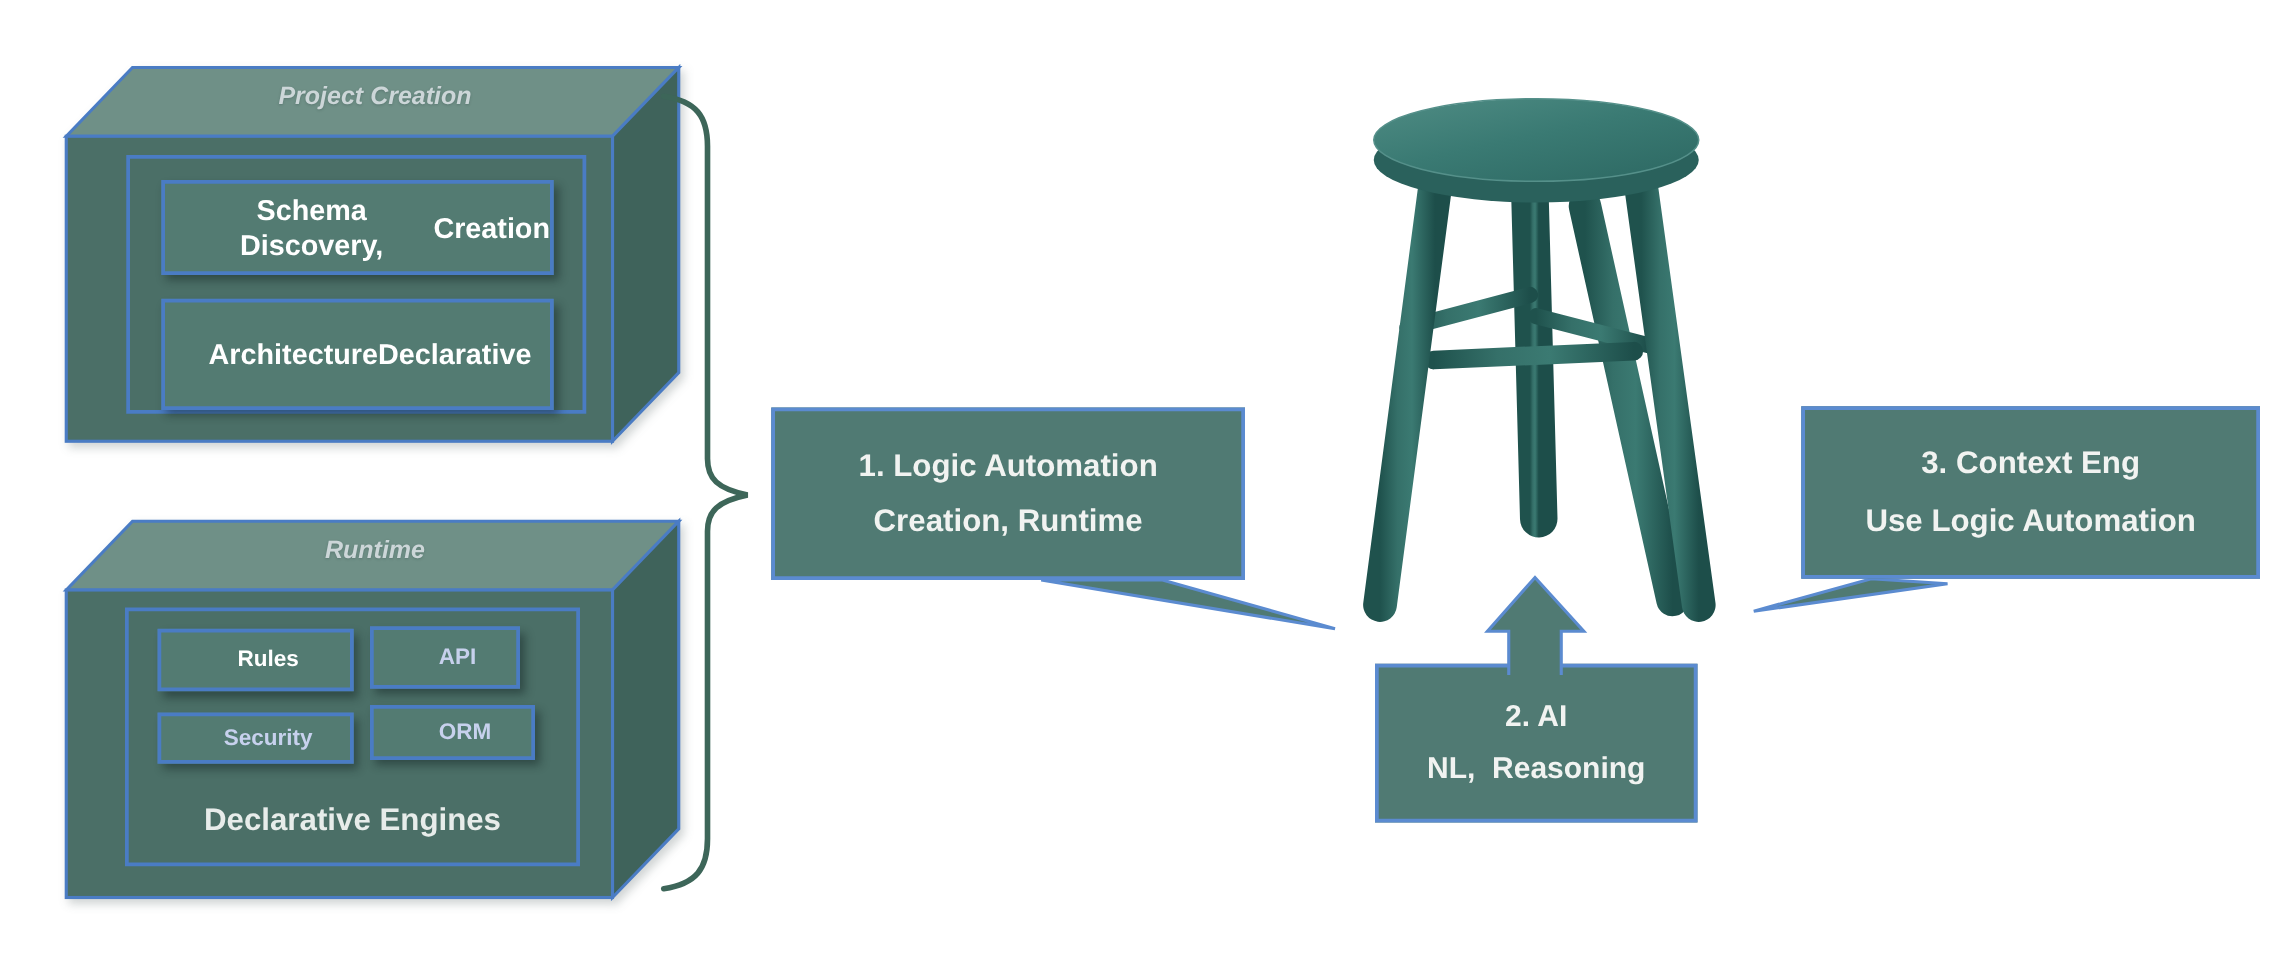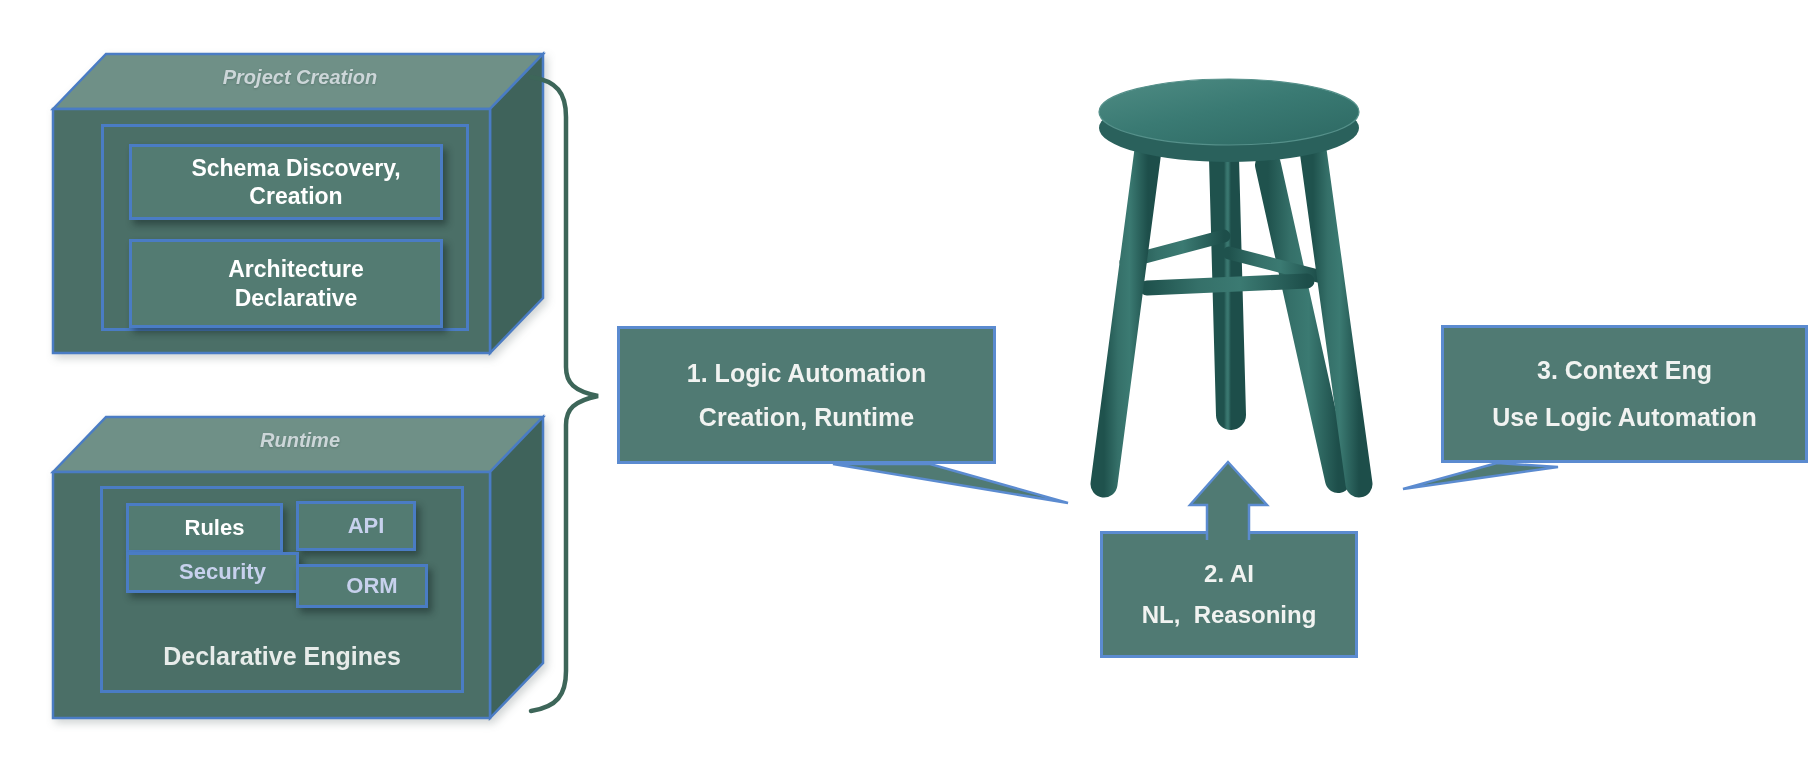--- a/index.html
+++ b/index.html
@@ -13,24 +13,24 @@
   .face-title{
     display:flex;align-items:center;justify-content:center;
     font-style:italic;font-weight:bold;font-size:20px;color:#ccd6d8;
     text-shadow:0 1px 2px rgba(30,50,50,.25);
   }
   
   .container-frame{border:3px solid #4a7cc4;}
   .cell{
     background:#537b72;border:3px solid #4a7cc4;
     box-shadow:4px 5px 7px rgba(15,30,30,.45);
-    display:flex;flex-direction:column;align-items:center;justify-content:center;
+    display:flex;flex-direction:row;align-items:center;justify-content:center;
     font-weight:bold;font-size:23px;color:#ffffff;line-height:1.22;text-align:center;padding-left:20px;
   }
-  .cell.small{font-size:22px;}
+  .cell.small{font-size:18px;}
   .periwinkle{color:#c7d1ed;}
   .container-footer{
     display:flex;align-items:center;justify-content:center;
     font-weight:bold;font-size:25px;color:#e7ecea;
   }
   
   .callout{
     background:#507a73;border:3px solid #5b8bd0;
     display:flex;flex-direction:column;align-items:center;justify-content:center;
     font-weight:bold;color:#f1f3f1;text-align:center;
@@ -41,21 +41,21 @@
   #callout-3{left:1441px;top:325px;width:367px;height:138px;font-size:25px;gap:18px;}
   
   #title-project-creation{left:120px;top:56px;width:360px;height:42px;}
   #title-runtime{left:120px;top:419px;width:360px;height:42px;}
   #container-project-creation{left:101px;top:124px;width:368px;height:207px;}
   #container-runtime{left:100px;top:486px;width:364px;height:207px;}
   #cell-schema{left:129px;top:144px;width:314px;height:76px;}
   #cell-architecture{left:129px;top:239px;width:314px;height:89px;}
   #cell-rules{left:126px;top:503px;width:157px;height:50px;}
   #cell-api{left:296px;top:501px;width:120px;height:50px;}
-  #cell-security{left:126px;top:552px;width:173px;height:41px;}
+  #cell-security{left:126px;top:570px;width:157px;height:41px;}
   #cell-orm{left:296px;top:564px;width:132px;height:44px;}
   #footer-runtime{left:100px;top:631px;width:364px;height:50px;}
   .box3d{filter:drop-shadow(3px 4px 4px rgba(40,60,60,.22));}
 </style>
 </head>
 <body>
 
 <div id="canvas">
 
   <svg id="bg-svg" width="1820" height="766" viewBox="0 0 1820 766">

